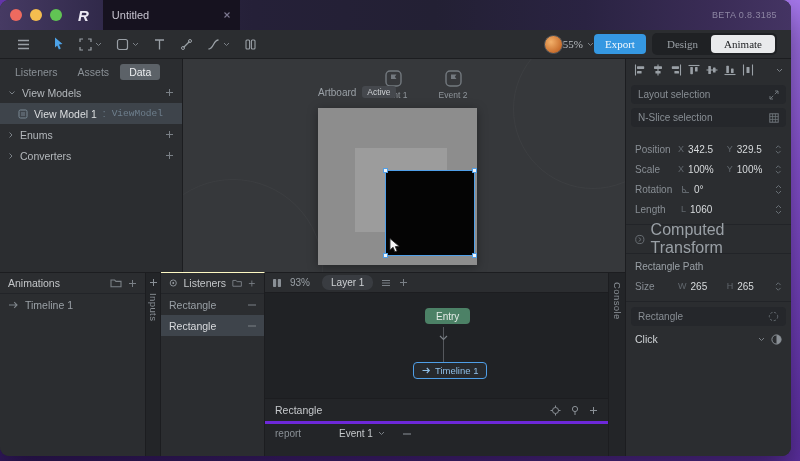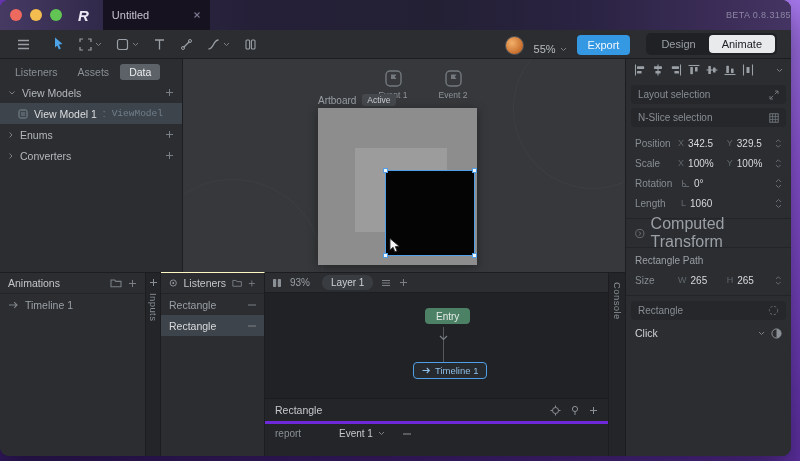--- a/index.html
+++ b/index.html
@@ -16,30 +16,30 @@
   }
   svg { display:block; }
 
   
   .titlebar { position:absolute; left:0; top:0; width:100%; height:30px; display:flex; align-items:center;
     background:linear-gradient(90deg,#463a63 0%,#2f2848 14%,#252038 32%,#232034 55%,#2a2342 74%,#3a2c56 90%,#443463 100%); }
   .traffic { display:flex; gap:8px; margin:0 10px 0 10px; }
   .light { width:12px; height:12px; border-radius:50%; }
   .light-red{background:#ee6a5f;} .light-yellow{background:#f4bd4f;} .light-green{background:#61c454;}
   .rive-logo { color:#ece9f4; font-weight:700; font-style:italic; font-size:15px; margin:0 2px 0 6px; }
-  .doc-tab { margin-left:12px; height:30px; width:107px; background:#16121f; display:flex; align-items:center; padding:0 9px; gap:6px; }
+  .doc-tab { margin-left:12px; height:30px; width:137px; background:#16121f; display:flex; align-items:center; padding:0 9px; gap:6px; }
   .doc-title { color:#c6c3cf; font-size:11px; flex:1; }
-  .beta { margin-left:auto; color:#8d86a3; font-size:9px; letter-spacing:.4px; }
+  .beta { margin-left:auto; margin-right:14px; color:#8d86a3; font-size:9px; letter-spacing:.4px; }
 
   
   .toolbar { position:absolute; left:0; top:30px; width:100%; height:29px; background:#2b2d30;
     border-bottom:1px solid #1c1d20; display:flex; align-items:center; padding:0 10px; }
   .tool-btn { display:flex; align-items:center; gap:3px; padding:0 7px; height:100%; }
   .tool-btn.first { margin-right:8px; }
-  .toolbar-right { margin-left:auto; display:flex; align-items:flex-end; gap:10px; padding-right:4px; }
+  .toolbar-right { margin-left:auto; display:flex; align-items:center; gap:0; padding-right:4px;font-family:Liberation Serif, serif; }
   .avatar { width:19px; height:19px; border-radius:50%;
     background:radial-gradient(circle at 35% 35%,#f2b06a,#c96f2e 70%,#8a4a1e); border:1px solid #55575a; }
   .zoom-select { display:flex; align-items:center; gap:4px; color:#b9bdc1; font-size:11px; }
   .export-btn { background:#3598e2; color:#f2f8fd; font-size:11px; border:none; border-radius:4px; padding:4px 11px; font-family:inherit; }
   .mode-toggle { display:flex; background:#1f2124; border-radius:5px; padding:2px; margin-left:6px; }
   .mode { font-size:11px; padding:3px 13px; border-radius:4px; color:#9aa0a6; }
   .mode.active { background:#e9eaec; color:#202225; }
 
   
   .left-panel { position:absolute; left:0; top:59px; width:183px; height:213px; background:#2b2d30; border-right:1px solid #1c1d20; }
@@ -53,21 +53,21 @@
   .tree-plus { margin-left:auto; }
   .vm-sep { color:#6e7f8d; font-size:10px; }
   .vm-type { color:#6e7f8d; font-size:9.5px; font-family:Liberation Mono, monospace; }
 
   
   .canvas { position:absolute; left:183px; top:59px; width:442px; height:213px; background:#36383b; overflow:hidden; }
   .wm { position:absolute; border:1px solid rgba(255,255,255,.03); border-radius:50%; }
   .events { position:absolute; left:186px; top:11px; display:flex; gap:12px; }
   .event { display:flex; flex-direction:column; align-items:center; gap:3px; width:48px; }
   .event-label { font-size:8.5px; color:#8f959b; }
-  .artboard-caption { position:absolute; left:135px; top:35px; display:flex; align-items:center; gap:6px; }
+  .artboard-caption { position:absolute; left:135px; top:27px; display:flex; align-items:center; gap:6px; }
   .artboard-name { font-size:10px; color:#9aa0a6; }
   .active-badge { font-size:8.5px; color:#cdd0d3; background:#45484d; border-radius:3px; padding:1px 5px; }
   .artboard { position:absolute; left:135px; top:49px; width:159px; height:157px; background:#8d8d8d; box-shadow:0 2px 10px rgba(0,0,0,.35); }
   .inner-rect { position:absolute; left:172px; top:89px; width:92px; height:84px; background:#9c9c9c; }
   .sel-rect { position:absolute; left:202px; top:111px; width:90px; height:86px; background:#040404; border:1.5px solid #4f9fe8; }
   .handle { position:absolute; width:5px; height:5px; background:#f2f7fc; border:1px solid #4f9fe8; }
   .h-tl{left:-3px;top:-3px;} .h-tr{right:-3px;top:-3px;} .h-bl{left:-3px;bottom:-3px;} .h-br{right:-3px;bottom:-3px;}
   .cursor { position:absolute; left:206px; top:179px; }
 
   
@@ -456,21 +456,21 @@
         </svg>
     </div>
     <div class="collapse-box">
       <span class="collapse-label">N-Slice selection</span>
       <svg width="10" height="10" viewBox="0 0 10 10">
           <rect x="0.8" y="0.8" width="8.4" height="8.4" fill="none" stroke="#70767c"></rect>
           <path d="M3.6 0.8 V9.2 M6.4 0.8 V9.2 M0.8 3.6 H9.2 M0.8 6.4 H9.2" stroke="#70767c" stroke-width="0.8"></path>
         </svg>
     </div>
 
-    <div class="prop-row" style="margin-top:6px">
+    <div class="prop-row" style="margin-top:12px">
       <span class="prop-label">Position</span>
       <span class="kv">
           <span class="k">X</span>
           <span class="v">342.5</span>
         </span>
       <span class="kv">
           <span class="k">Y</span>
           <span class="v">329.5</span>
         </span>
       <svg class="stepper" width="7" height="11" viewBox="0 0 7 11">

